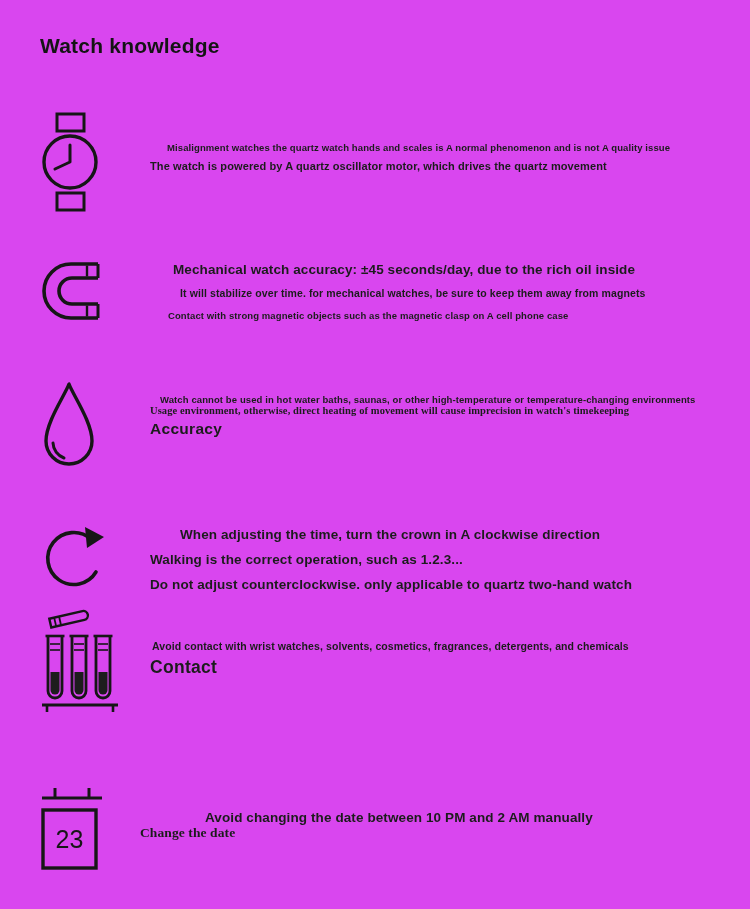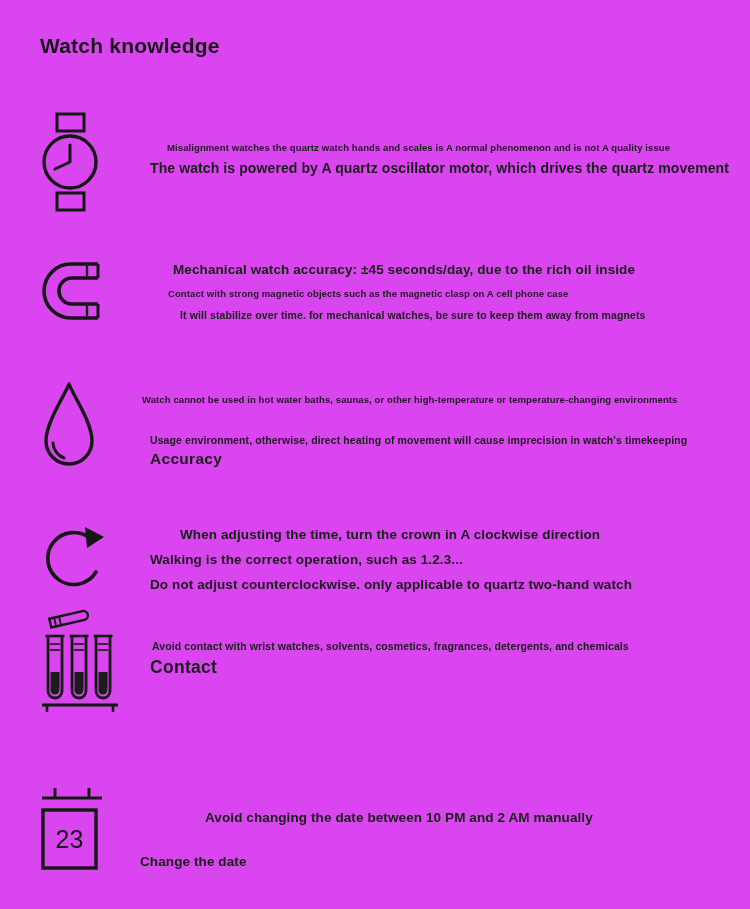--- a/index.html
+++ b/index.html
@@ -15,38 +15,38 @@
   .title {
     position:absolute; left:40px; top:34px;
     font-size:21px; font-weight:700; color:#141414; letter-spacing:0.2px;
   }
   .section { position:absolute; left:40px; right:0; display:flex; align-items:flex-start; }
   .icon-col { flex:0 0 100px; width:100px; }
   .text-col { flex:1 1 auto; min-width:0; }
   .ln { white-space:nowrap; color:#1c1c1c; font-weight:700; letter-spacing:0.1px; }
   .xs  { font-size:9.5px; }
   .sm  { font-size:10.5px; }
-  .md  { font-size:14px; }
+  .md  { font-size:11px; }
   .lg  { font-size:13.5px; }
   .xl  { font-size:15.5px; letter-spacing:0.3px; }
   .xxl { font-size:17.5px; letter-spacing:0.3px; }
-  .ind2  { padding-left:2px; }
+  .ind2  { padding-left:2px;margin-left:18px; }
   .ind5  { padding-left:5px; }
   .ind10 { padding-left:10px; }
   .ind12 { padding-left:12px; }
   .ind17 { padding-left:17px; }
   .ind27 { padding-left:27px; }
   .ind40 { padding-left:40px; }
   .ind65 { padding-left:65px; }
   .mt5  { margin-top:5px; }
   .mt7  { margin-top:7px; }
   .mt8  { margin-top:4px; }
   .mt10 { margin-top:10px; }
   .mt11 { margin-top:11px; }
-  .mt12 { margin-top:29px; }
+  .mt12 { margin-top:0;font-family:Liberation Serif, serif; }
   .s1 { top:112px; } .s1 .text-col { padding-top:30px; }
   .s2 { top:260px;gap:23px; } .s2 .text-col { padding-top:2px; }
   .s3 { top:380px; } .s3 .text-col { padding-top:14px; }
   .s4 { top:517px; } .s4 .text-col { padding-top:10px; }
   .s5 { top:606px; } .s5 .text-col { padding-top:34px; }
   .s6 { top:786px; } .s6 .text-col { padding-top:24px; }
   svg { display:block; }
 </style>
 </head>
 <body>
@@ -76,22 +76,22 @@
         <path d="M58,4 H31 a27,27 0 0 0 0,54 H58" fill="none" stroke="#161616" stroke-width="3.6"></path>
         <path d="M58,18 H32 a13,13 0 0 0 0,26 H58" fill="none" stroke="#161616" stroke-width="3.6"></path>
         <line x1="58" y1="4" x2="58" y2="18" stroke="#161616" stroke-width="3"></line>
         <line x1="58" y1="44" x2="58" y2="58" stroke="#161616" stroke-width="3"></line>
         <line x1="47" y1="5.5" x2="47" y2="16.5" stroke="#161616" stroke-width="2.4"></line>
         <line x1="47" y1="45.5" x2="47" y2="56.5" stroke="#161616" stroke-width="2.4"></line>
       </svg>
     </div>
     <div class="text-col">
       <p class="ln lg ind10">Mechanical watch accuracy: ±45 seconds/day, due to the rich oil inside</p>
+      <p class="ln sm ind17 mt10">It will stabilize over time. for mechanical watches, be sure to keep them away from magnets</p>
       <p class="ln xs ind5 mt11">Contact with strong magnetic objects such as the magnetic clasp on A cell phone case</p>
-      <p class="ln sm ind17 mt10">It will stabilize over time. for mechanical watches, be sure to keep them away from magnets</p>
     </div>
   </section>
 
   <section class="section s3">
     <div class="icon-col">
       <svg width="58" height="94" viewBox="0 0 58 94">
         <path d="M29,4 C25,15 6,42 6,61 a23,23 0 0 0 46,0 C52,42 33,15 29,4 Z" fill="none" stroke="#161616" stroke-width="3.4" stroke-linejoin="round"></path>
         <path d="M13,63 a16.5,16.5 0 0 0 11,15" fill="none" stroke="#161616" stroke-width="3" stroke-linecap="round"></path>
       </svg>
     </div>

